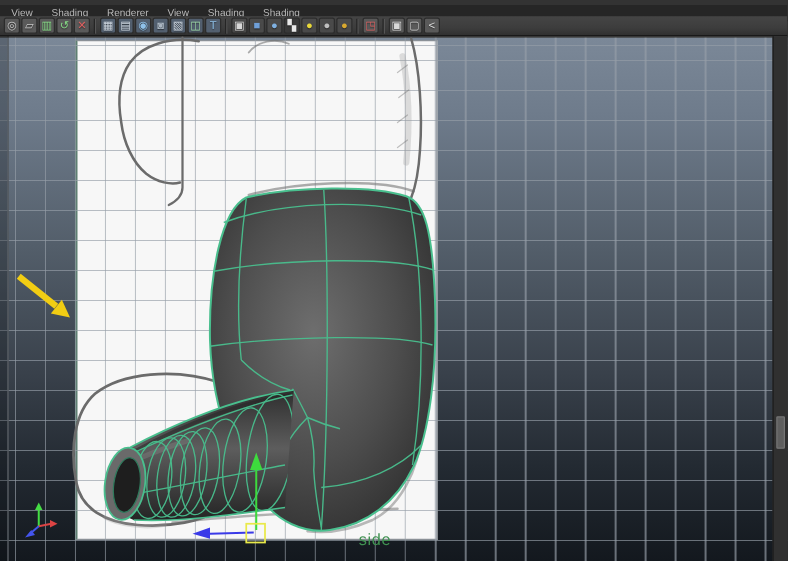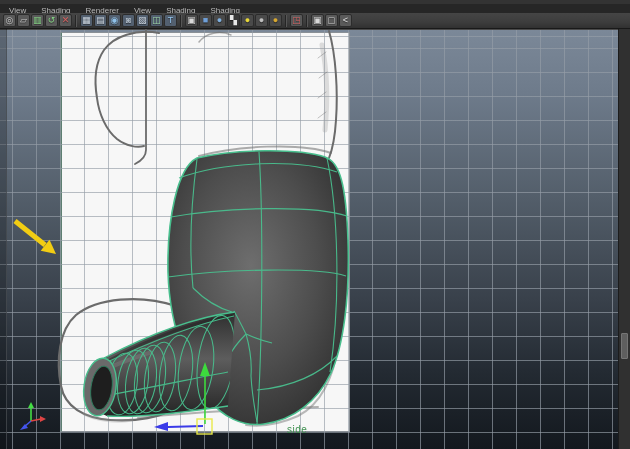--- a/index.html
+++ b/index.html
@@ -52,21 +52,21 @@
   .vp-grid{
     position:absolute;left:0;top:0;width:630px;height:420px;z-index:2;pointer-events:none;
     background-image:
       repeating-linear-gradient(to right, rgba(150,158,168,.66) 0, rgba(150,158,168,.66) 1px, transparent 1px, transparent 24px),
       repeating-linear-gradient(to bottom, rgba(150,158,168,.66) 0, rgba(150,158,168,.66) 1px, transparent 1px, transparent 24px);
     background-position:12px 18px;
   }
   .artwork{position:absolute;left:0;top:0;width:630px;height:449px;z-index:12;pointer-events:none;}
   .camera-label{
     position:absolute;left:287px;top:424px;z-index:13;
-    font-size:10px;color:var(--cameraLabel,#3f9150);letter-spacing:.5px;
+    font-size:13px;color:var(--cameraLabel,#3f9150);letter-spacing:.5px;
   }
   .left-strip{
     position:absolute;left:0;top:29px;width:6px;height:420px;z-index:14;
     background:rgba(10,14,18,.28);border-right:1px solid rgba(0,0,0,.25);
   }
   .right-strip{
     position:absolute;left:618px;top:29px;width:12px;height:420px;z-index:14;
     background:#303030;border-left:1px solid #1c1c1c;
   }
   .right-strip .thumb{

